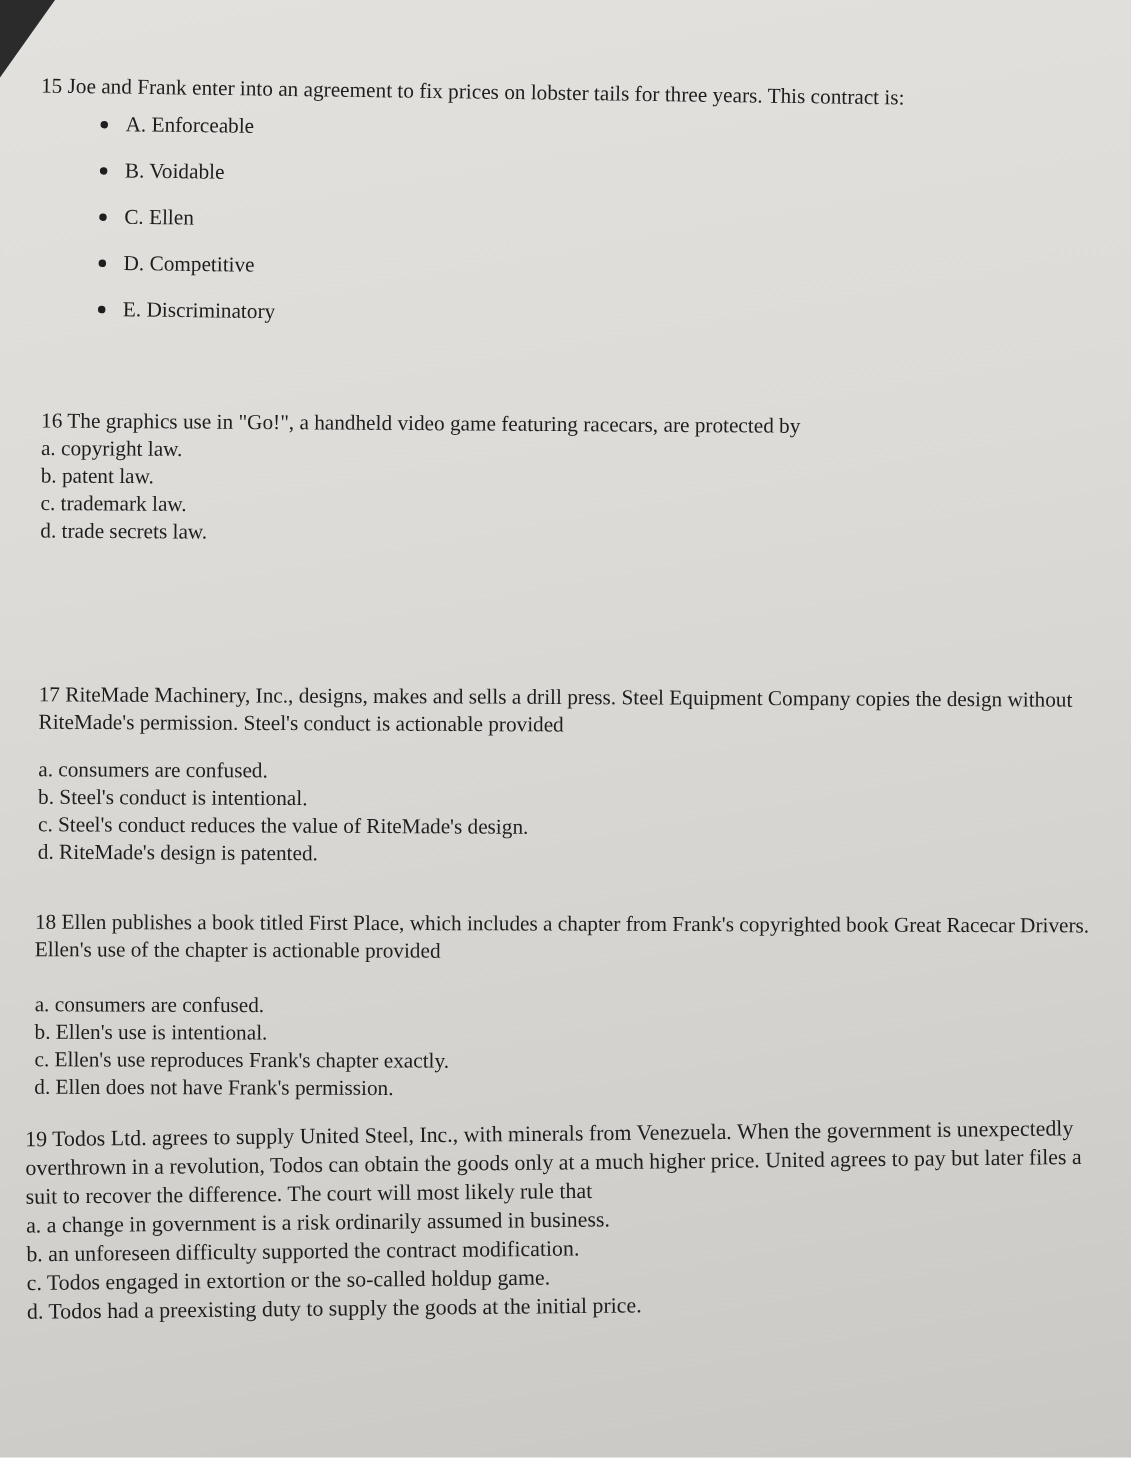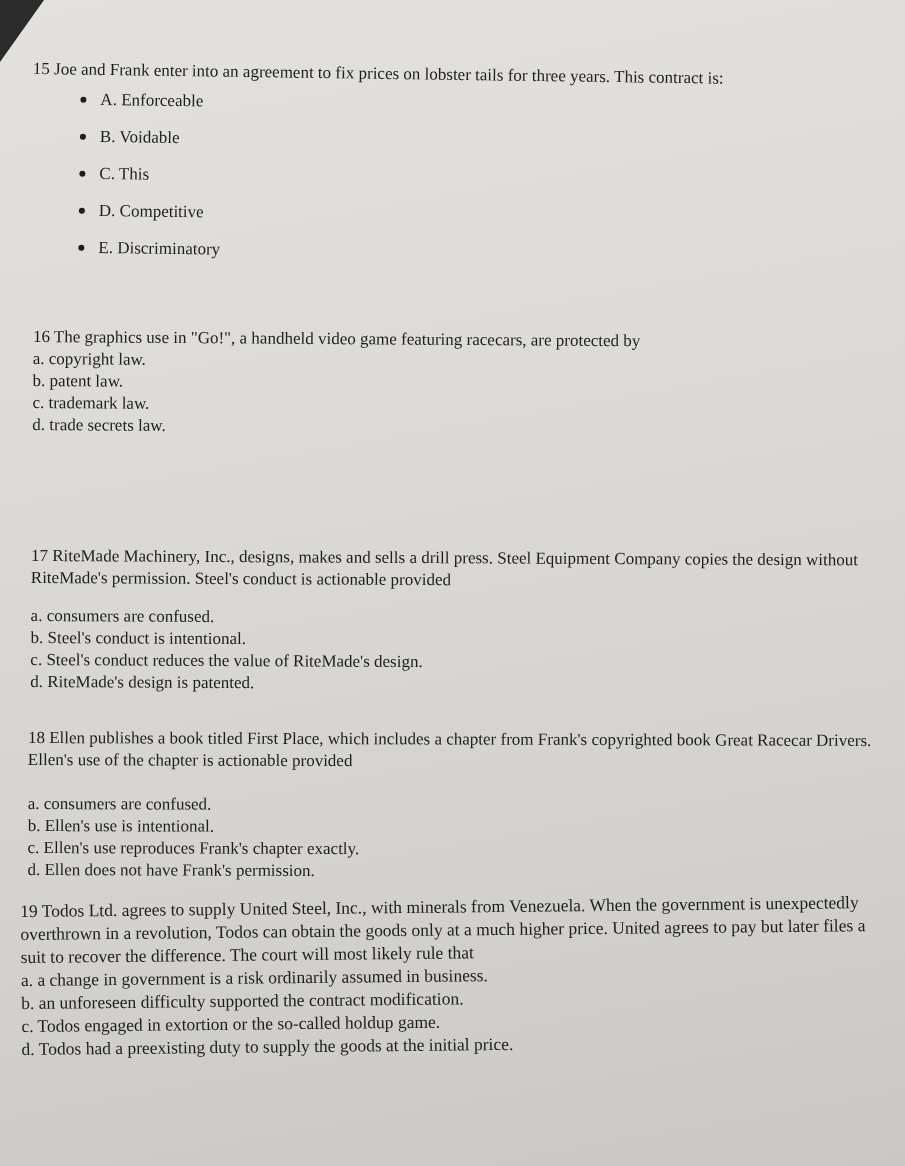--- a/index.html
+++ b/index.html
@@ -38,21 +38,21 @@
 </head>
 <body>
 
 <div class="corner"></div>
 
 <div class="q" id="q15">
   <p class="stem">15 Joe and Frank enter into an agreement to fix prices on lobster tails for three years.  This contract is:</p>
   <ul class="bullets">
     <li><span class="dot"></span><span>A. Enforceable</span></li>
     <li><span class="dot"></span><span>B. Voidable</span></li>
-    <li><span class="dot"></span><span>C. This</span></li>
+    <li><span class="dot"></span><span>C. Ellen</span></li>
     <li><span class="dot"></span><span>D. Competitive</span></li>
     <li><span class="dot"></span><span>E. Discriminatory</span></li>
   </ul>
 </div>
 
 <div class="q" id="q16">
   <p class="stem">16 The graphics use in "Go!", a handheld video game featuring racecars, are protected by</p>
   <ul class="opts">
     <li>a. copyright law.</li>
     <li>b. patent law.</li>

